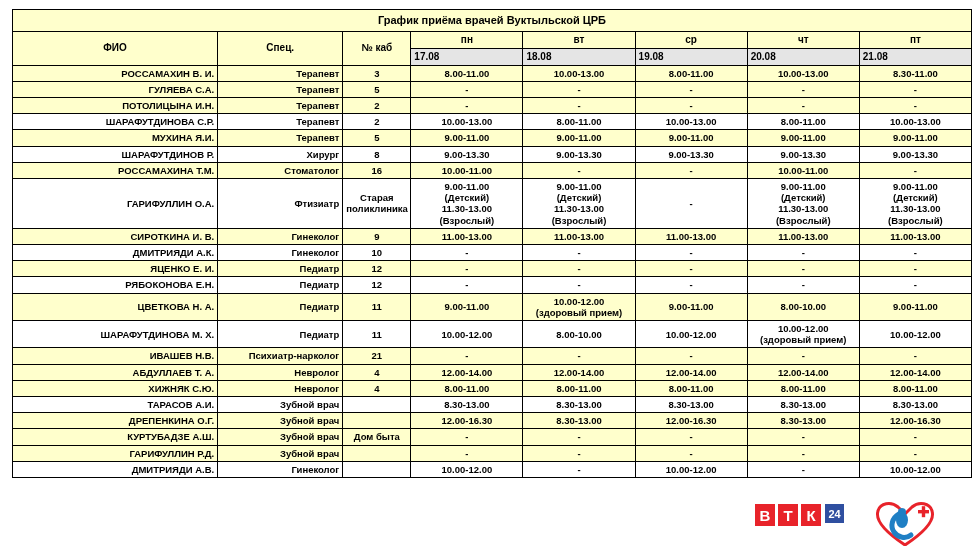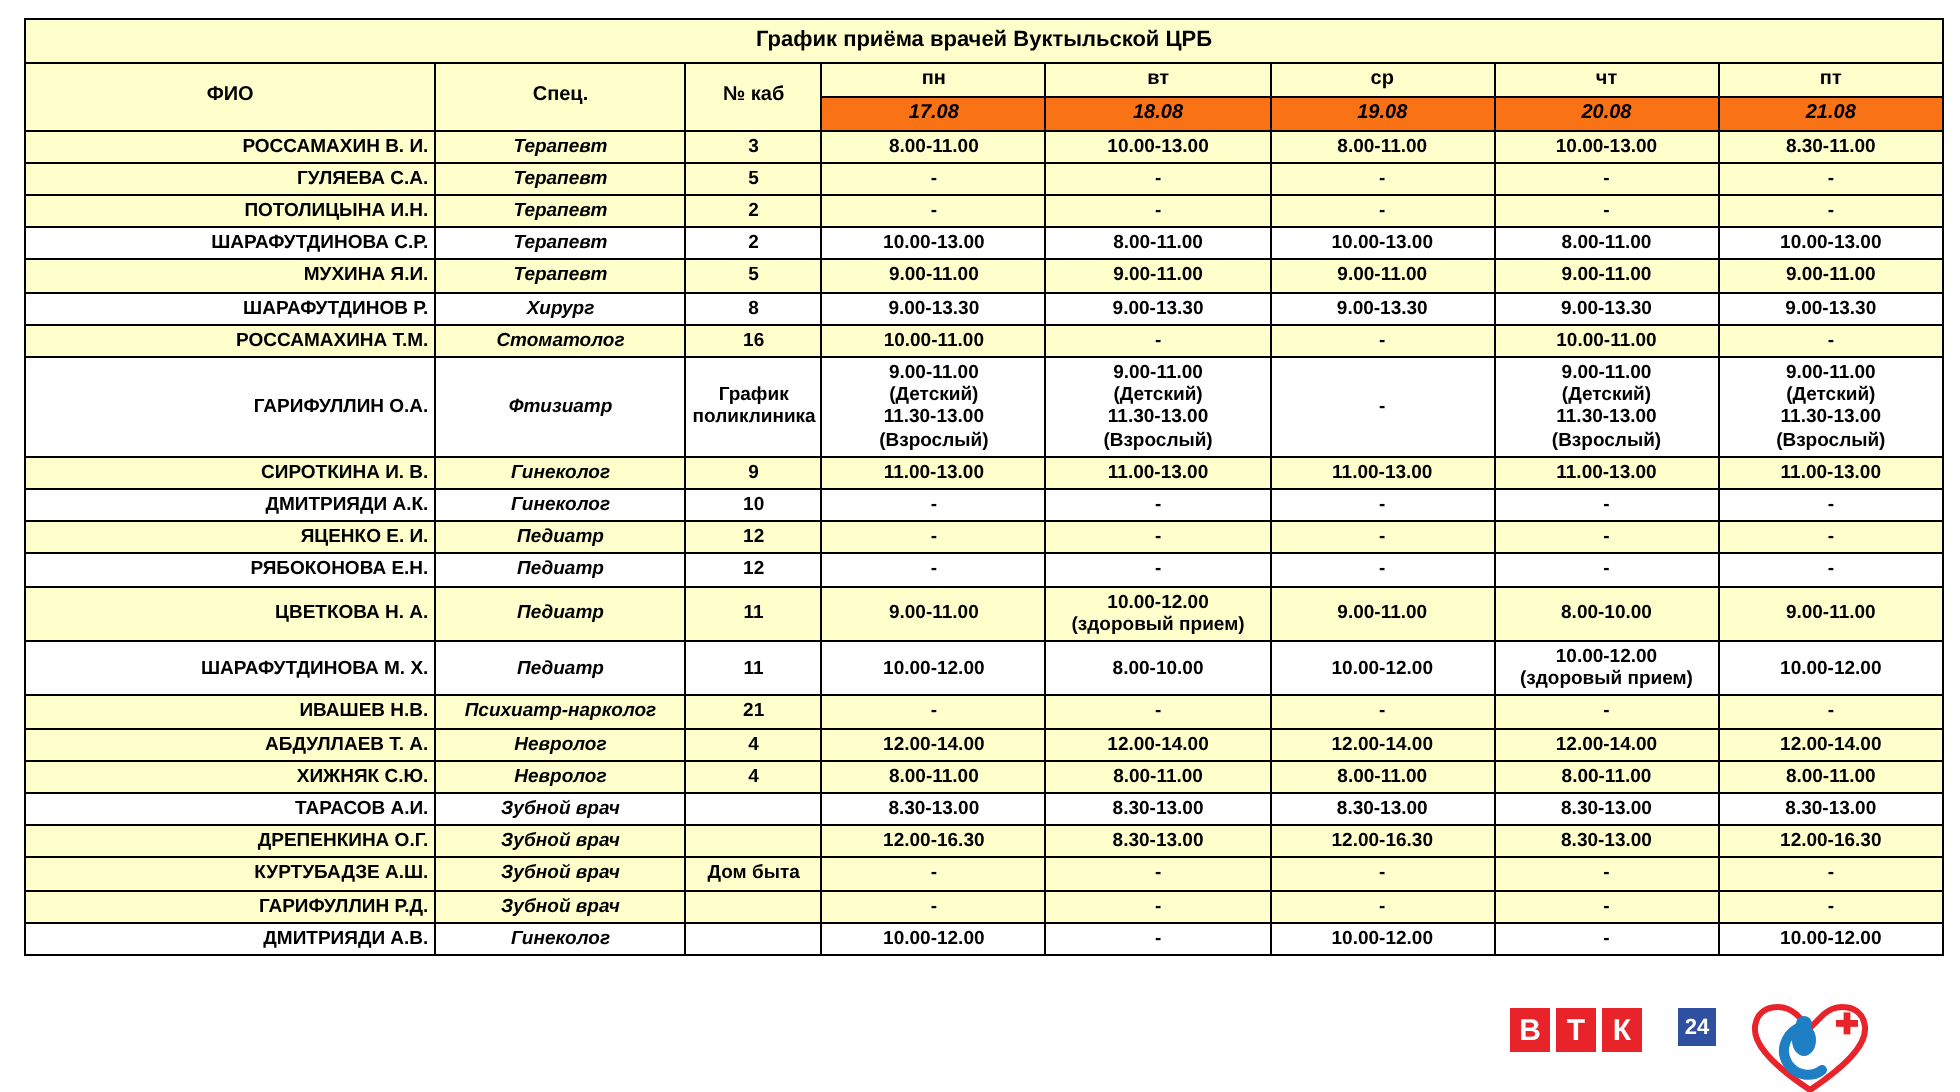--- a/index.html
+++ b/index.html
@@ -38,37 +38,35 @@
     font-size: 11px;
     height: 17px;
   }
   .hdr {
     background: #ffffcc;
     text-align: center;
     font-weight: bold;
     font-size: 10px;
   }
   .daycol {
-    background: #f97316;
-    text-align: center;
+    background: #e5e5e5;
+    text-align: left;
     font-weight: bold;
     font-size: 10px;
-    font-style: italic;
   }
   .fio {
     text-align: right;
     font-weight: bold;
     padding-left: 4px;
     white-space: nowrap;
   }
   .spec {
-    text-align: center;
+    text-align: right;
     font-weight: bold;
     padding-left: 4px;
-    font-style: italic;
   }
   .kab {
     text-align: center;
     font-weight: bold;
   }
   .time {
     text-align: center;
     font-weight: bold;
   }
   
@@ -106,21 +104,21 @@
     font-family: "Liberation Sans", sans-serif;
   }
   .vtk-24 {
     width: 19px; height: 19px;
     background: #2f4fa0;
     color: #ffffff;
     font-weight: bold;
     font-size: 11px;
     display: flex; align-items: center; justify-content: center;
     align-self: flex-start;
-    margin-left: 15px;
+    margin-left: 1px;
   }
   .crb-logo {
     position: absolute;
     left: 868px;
     top: 2px;
     width: 74px;
     height: 50px;
   }
 </style>
 </head>
@@ -228,21 +226,21 @@
           <td class="kab">16</td>
           <td class="time">10.00-11.00</td>
           <td class="time">-</td>
           <td class="time">-</td>
           <td class="time">10.00-11.00</td>
           <td class="time">-</td>
         </tr>
         <tr class="row-white">
           <td class="fio">ГАРИФУЛЛИН О.А.</td>
           <td class="spec">Фтизиатр</td>
-          <td class="kab">График поликлиника</td>
+          <td class="kab">Старая поликлиника</td>
           <td class="time">9.00-11.00<br>(Детский)<br>11.30-13.00<br>(Взрослый)</td>
           <td class="time">9.00-11.00<br>(Детский)<br>11.30-13.00<br>(Взрослый)</td>
           <td class="time">-</td>
           <td class="time">9.00-11.00<br>(Детский)<br>11.30-13.00<br>(Взрослый)</td>
           <td class="time">9.00-11.00<br>(Детский)<br>11.30-13.00<br>(Взрослый)</td>
         </tr>
         <tr class="row-yellow">
           <td class="fio">СИРОТКИНА И. В.</td>
           <td class="spec">Гинеколог</td>
           <td class="kab">9</td>

